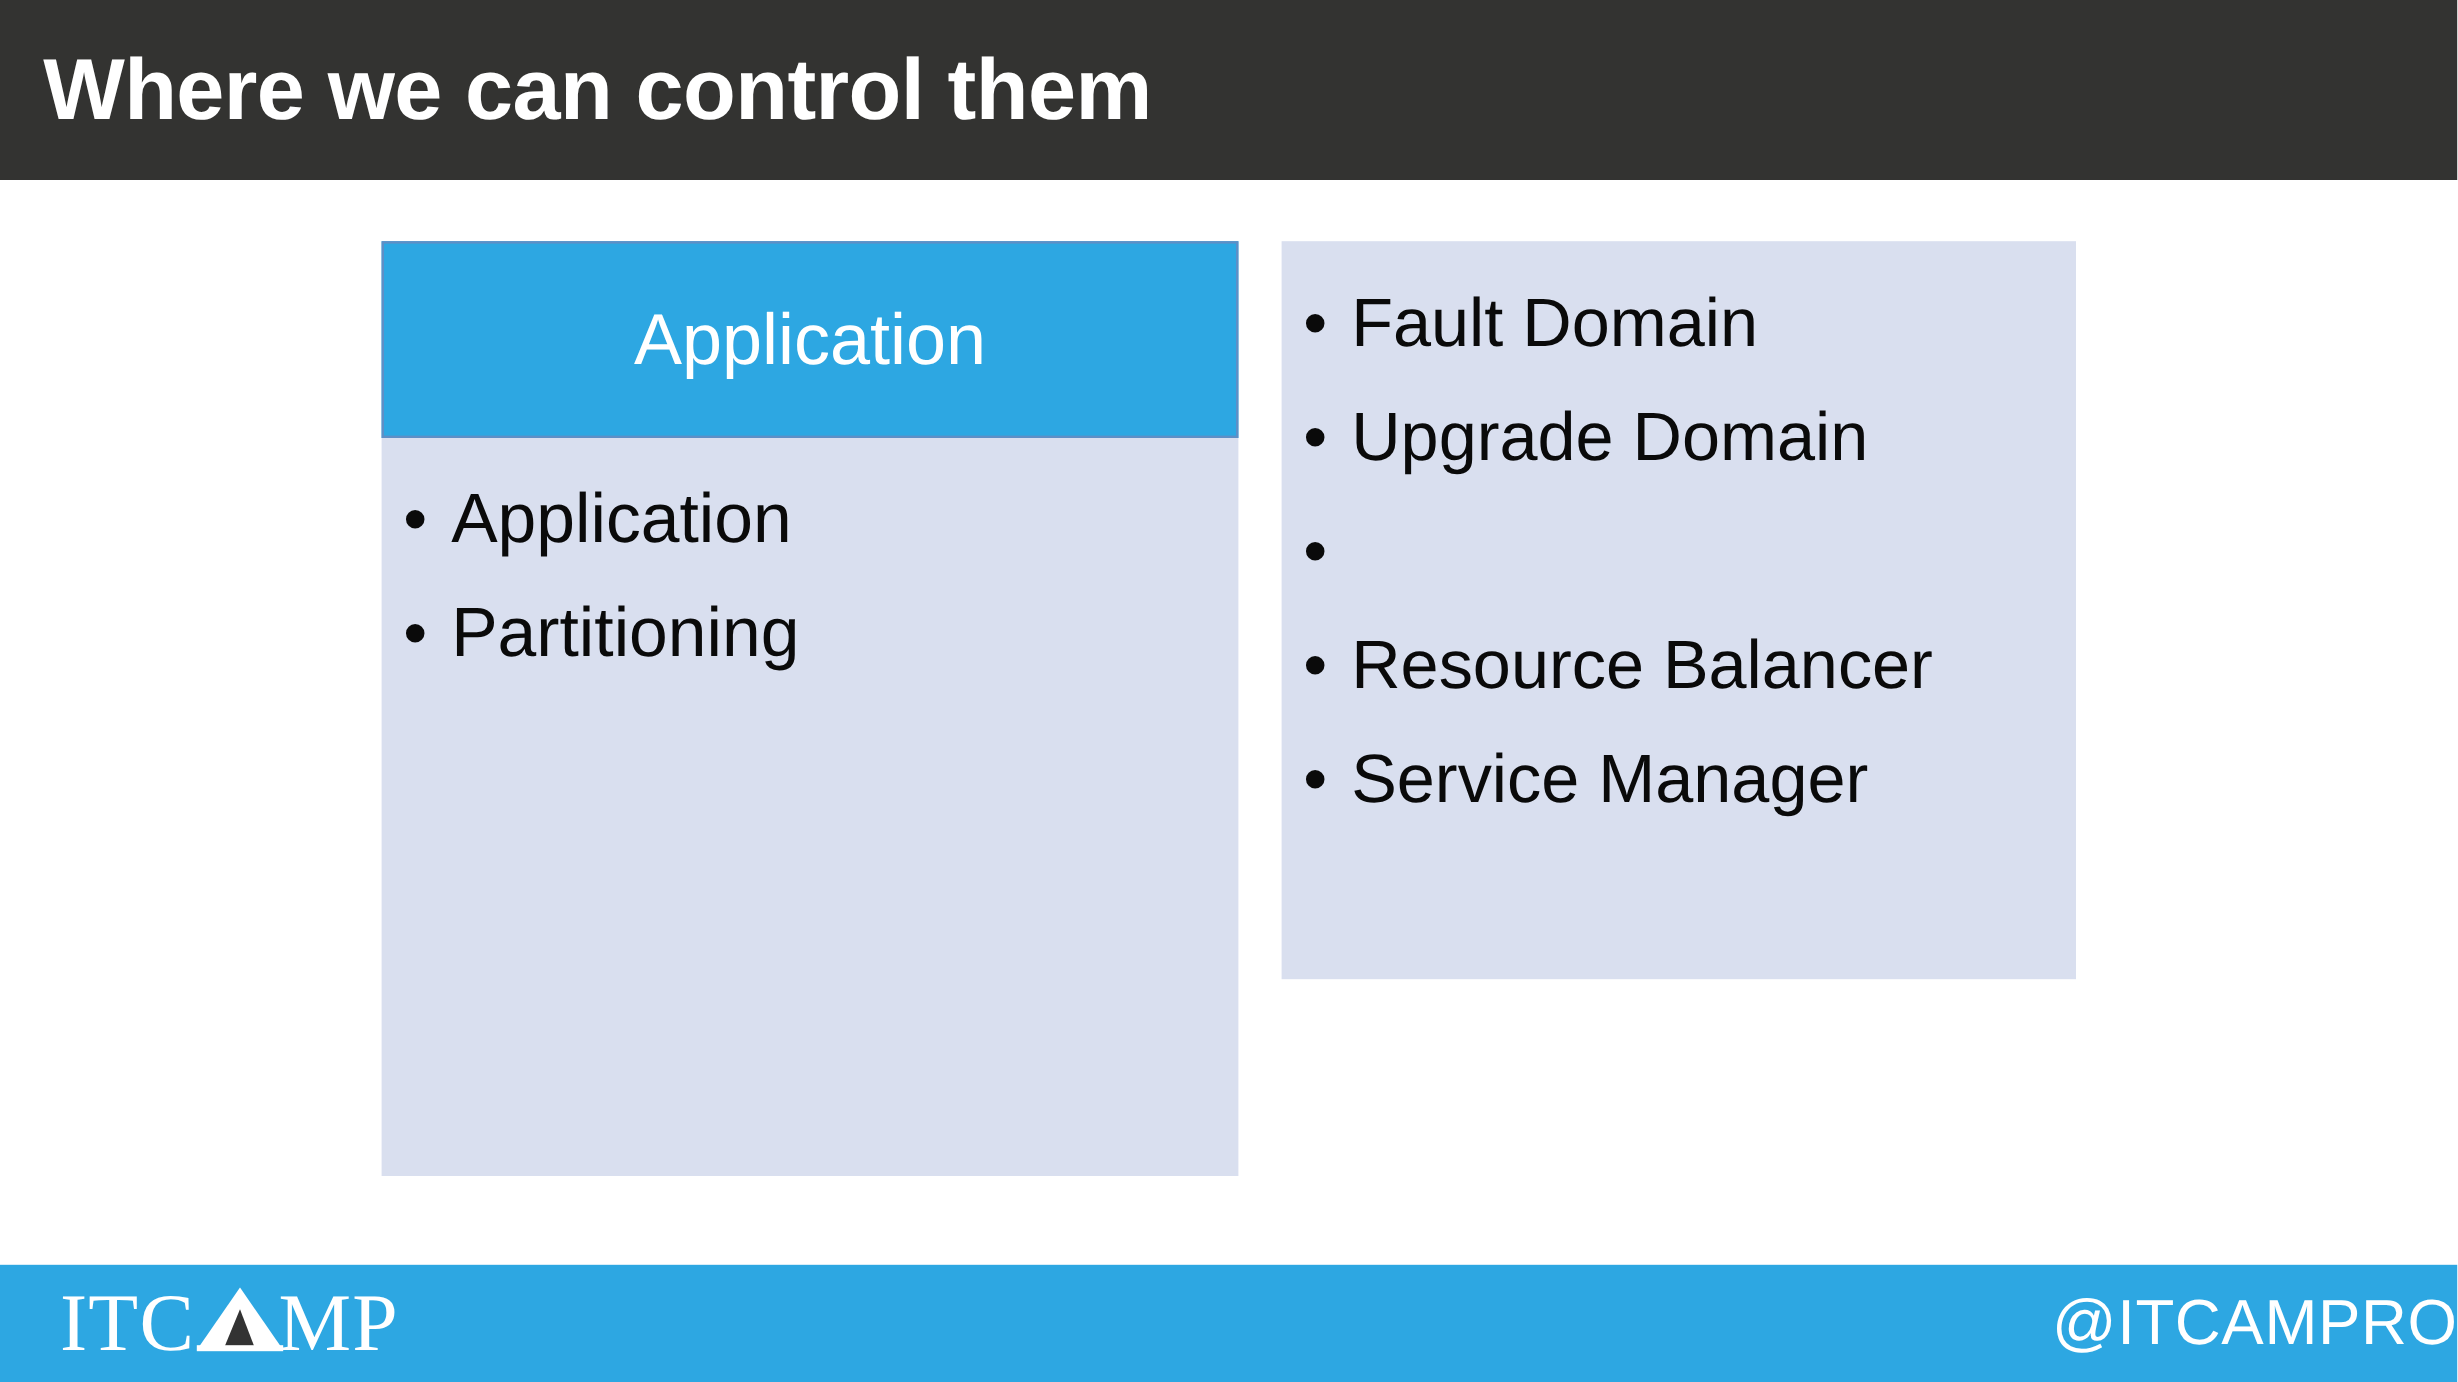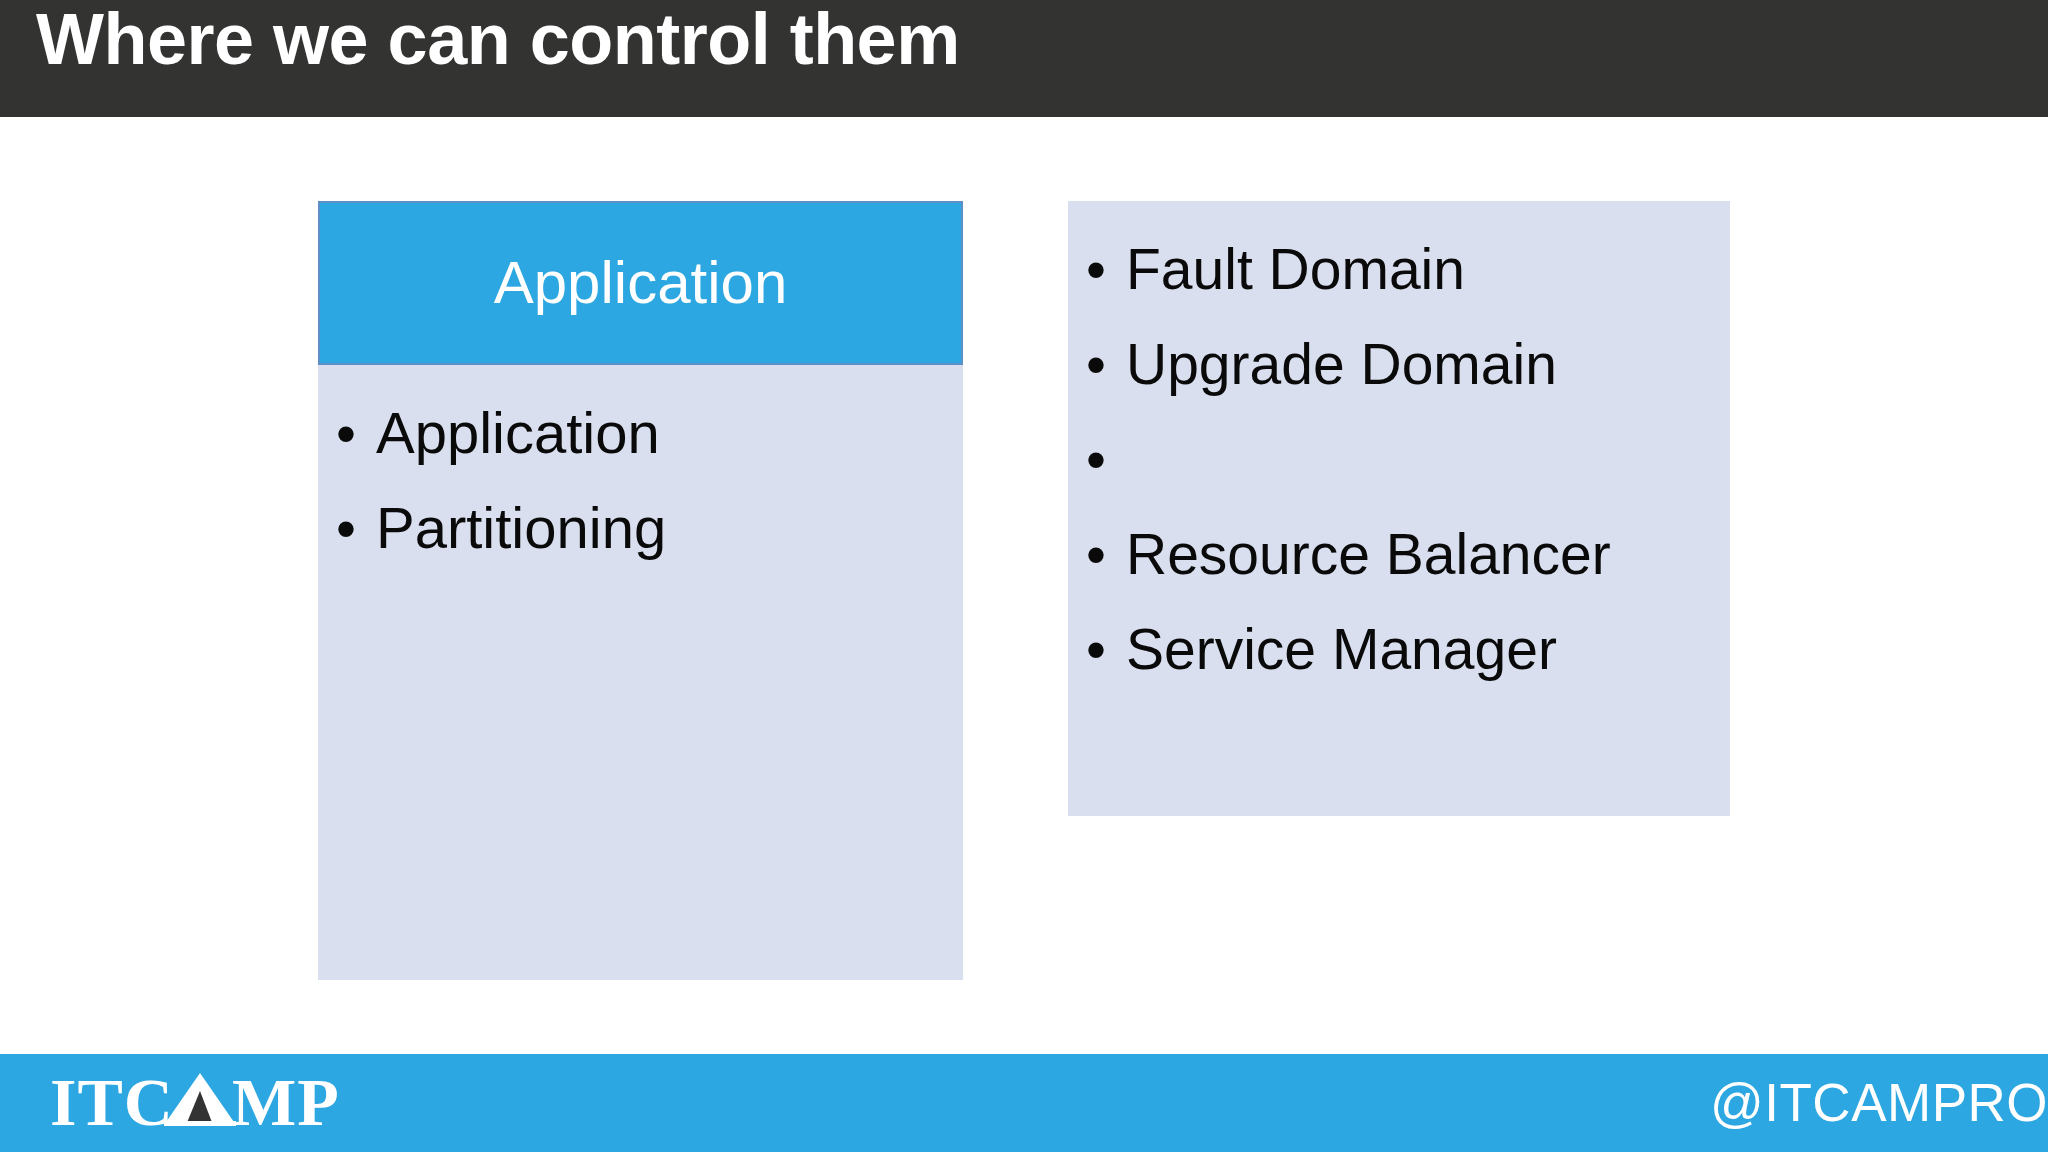--- a/index.html
+++ b/index.html
@@ -19,23 +19,24 @@
     background: #ffffff;
     overflow: hidden;
   }
 
   
   .title-bar {
     position: absolute;
     left: 0;
     top: 0;
     width: 2048px;
-    height: 117px;
+    height: 150px;
     background: #333331;
     display: flex;
+    align-items: center;
   }
   .title-text {
     margin-left: 36px;
     color: #ffffff;
     font-family: "Liberation Sans", "DejaVu Sans", sans-serif;
     font-weight: bold;
     font-size: 72px;
     line-height: 78px;
     letter-spacing: -0.5px;
     white-space: nowrap;
@@ -51,21 +52,21 @@
   }
 
   .card {
     position: absolute;
     top: 78px;              
     height: 779px;          
     box-sizing: border-box;
   }
   .card--application {
     left: 318px;
-    width: 645px;
+    width: 714px;
   }
   .card--cluster {
     left: 1068px;
     width: 662px;
   }
 
   .card-header {
     position: relative;
     height: 164px;
     background: #2DA7E2;
@@ -130,21 +131,20 @@
     display: flex;
     align-items: center;
     justify-content: space-between;
   }
 
   .brand-logo {
     display: flex;
     align-items: center;
     margin-left: 50px;
     height: 72px;
-    font-weight: bold;
   }
   .brand-logo svg { display: block; }
 
   .social-handle {
     color: #ffffff;
     font-size: 53px;
     line-height: 56px;
     font-weight: normal;
     letter-spacing: 0.5px;
     white-space: nowrap;

